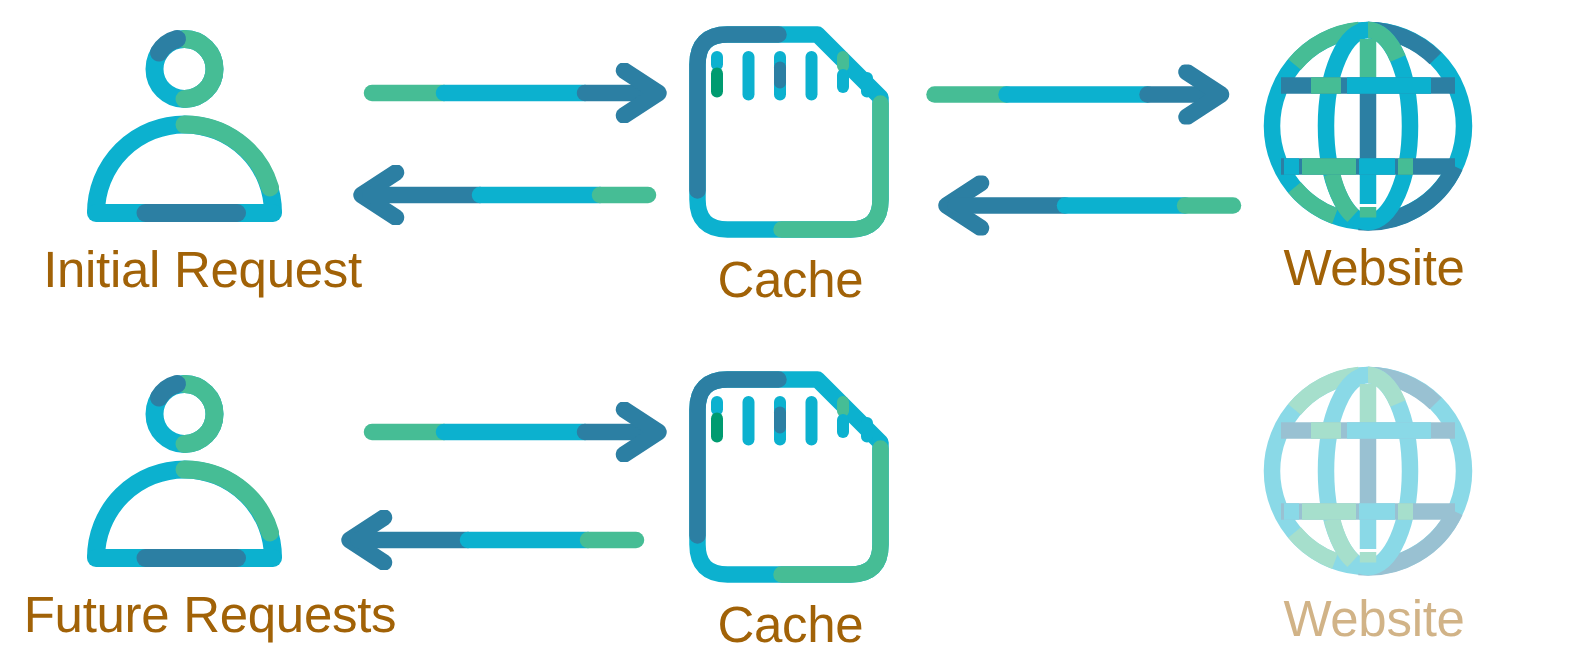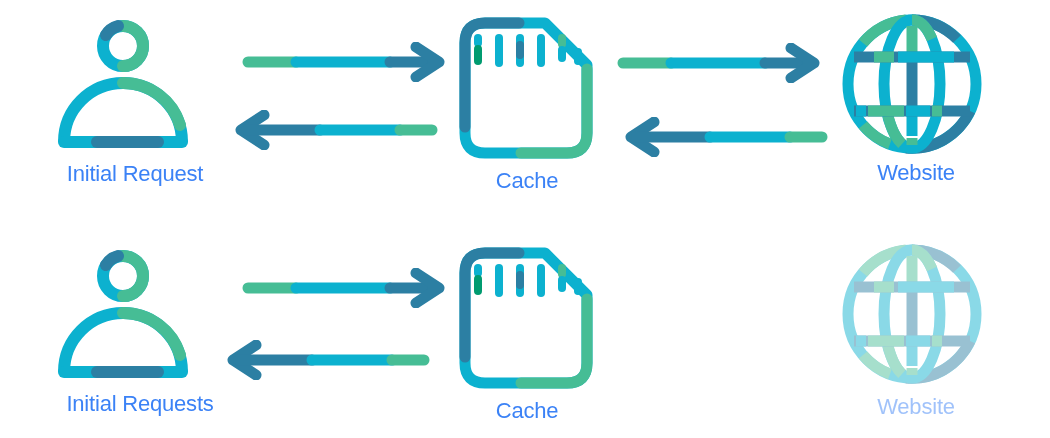--- a/index.html
+++ b/index.html
@@ -2,21 +2,21 @@
 <html><head>
 <meta charset="utf-8">
 <style>
   html,body{margin:0;padding:0;background:#ffffff;}
   .stage{
     position:relative;width:1050px;height:438px;background:#ffffff;overflow:hidden;
     font-family:"Liberation Sans",sans-serif;
   }
   .abs{position:absolute;}
   .icon-label{
-    position:absolute;text-align:center;color:#3b82f6;font-size:22px;
+    position:absolute;text-align:center;color:#a16207;font-size:34px;
     letter-spacing:-0.2px;white-space:nowrap;
   }
   .faded{opacity:0.48;}
   svg{display:block;}
 </style>
 </head>
 <body>
 
 <svg width="0" height="0" style="position:absolute" aria-hidden="true">
   <defs>
@@ -139,21 +139,21 @@
         <use href="#sym-globe"></use>
       </svg>
   </div>
   <div class="icon-label" style="left:843px;top:160px;width:146px">Website</div>
 
   <div class="abs" style="left:55px;top:244px;width:136px;height:138px">
     <svg width="136" height="138">
         <use href="#sym-user"></use>
       </svg>
   </div>
-  <div class="icon-label" style="left:15px;top:391px;width:250px">Initial Requests</div>
+  <div class="icon-label" style="left:15px;top:391px;width:250px">Future Requests</div>
 
   <div class="abs" style="left:240px;top:268px;width:210px;height:40px">
     <svg width="210" height="40">
         <use href="#sym-arrow-right"></use>
       </svg>
   </div>
   <div class="abs" style="left:222px;top:340px;width:210px;height:40px">
     <svg width="210" height="40">
         <use href="#sym-arrow-left"></use>
       </svg>

